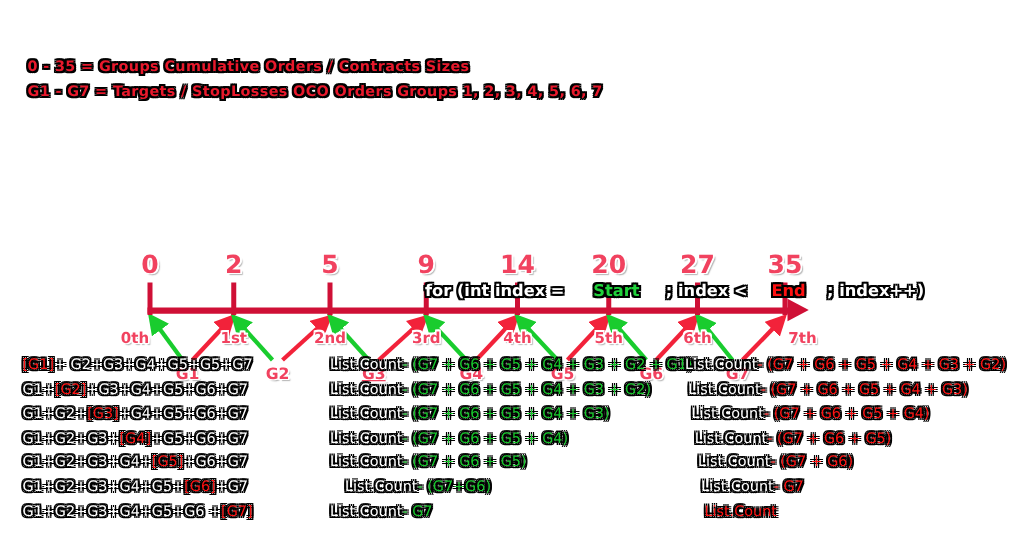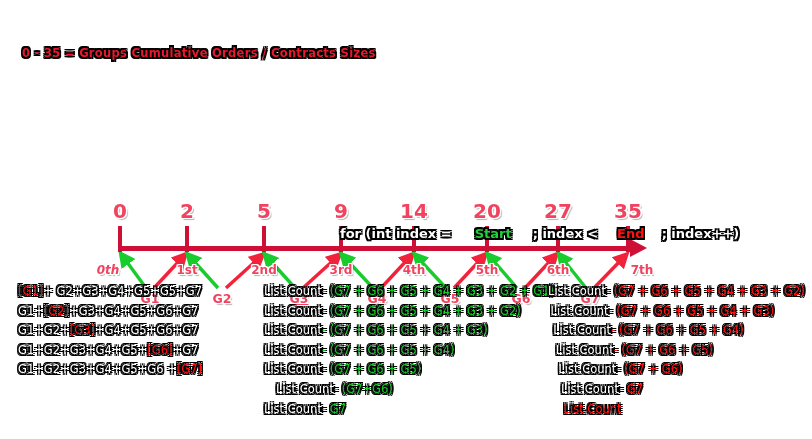--- a/index.html
+++ b/index.html
@@ -105,20 +105,21 @@
   .r{color:#ff1111;}
   .g{color:#16c62b;}
 
   .tok{display:inline-block;}
 </style>
 </head>
 <body>
 
 <div class="abs" id="legend">
   <div class="legend-line ol-blk">0 - 35   =   Groups Cumulative Orders / Contracts Sizes</div>
+  <div class="legend-line ol-blk">G1 - G7 =  Targets / StopLosses OCO Orders Groups   1, 2, 3, 4, 5, 6, 7</div>
 </div>
 
 <div class="abs" id="timeline">
   <div class="axis-line"></div>
   <div class="axis-head"></div>
   <svg class="arrows-svg" id="arrows">
       <defs>
         <marker id="mg" markerWidth="5" markerHeight="5" refX="2.2" refY="2.5" orient="auto">
           <path d="M0,0 L5,2.5 L0,5 z" fill="#19cc2e"></path>
         </marker>
@@ -137,21 +138,21 @@
       <line x1="446" y1="192" x2="418" y2="162" stroke="#19cc2e" stroke-width="3.4" marker-end="url(#mg)"></line>
       <line x1="454" y1="192" x2="482" y2="162" stroke="#f2223a" stroke-width="3.4" marker-end="url(#mr)"></line>
       <line x1="517" y1="192" x2="491" y2="162" stroke="#19cc2e" stroke-width="3.4" marker-end="url(#mg)"></line>
       <line x1="525" y1="192" x2="553" y2="162" stroke="#f2223a" stroke-width="3.4" marker-end="url(#mr)"></line>
       <line x1="586" y1="192" x2="562" y2="162" stroke="#19cc2e" stroke-width="3.4" marker-end="url(#mg)"></line>
       <line x1="594" y1="192" x2="623" y2="162" stroke="#f2223a" stroke-width="3.4" marker-end="url(#mr)"></line>
     </svg>
   <div id="ticks-host">
       <div class="tick" style="left: 118px;"></div>
       <div class="tick-num" style="left: 120px;">0</div>
-      <div class="ord" style="left: 108px; font-style: italic;">0th</div>
+      <div class="ord" style="left: 108px;">0th</div>
       <div class="tick" style="left: 185px;"></div>
       <div class="tick-num" style="left: 187px;">2</div>
       <div class="ord" style="left: 187px;">1st</div>
       <div class="tick" style="left: 262px;"></div>
       <div class="tick-num" style="left: 264px;">5</div>
       <div class="ord" style="left: 264px;">2nd</div>
       <div class="tick" style="left: 339px;"></div>
       <div class="tick-num" style="left: 341px;">9</div>
       <div class="ord" style="left: 341px;">3rd</div>
       <div class="tick" style="left: 412px;"></div>
@@ -186,20 +187,22 @@
   <span class="kw-end ol-blk">End</span>
   <span style="display:inline-block;width:8px"></span>
   <span class="kw ol-blk">; index++)</span>
 </div>
 
 <div class="abs" id="table">
   <div class="col c1" id="col1">
       <div class="row"><span class="tok w ol-blk"></span><span class="tok r ol-blk">[G1]</span><span class="tok w ol-blk">   + G2+G3+G4+G5+G5+G7</span></div>
       <div class="row"><span class="tok w ol-blk">G1+ </span><span class="tok r ol-blk">[G2]</span><span class="tok w ol-blk">  +G3+G4+G5+G6+G7</span></div>
       <div class="row"><span class="tok w ol-blk">G1+G2+ </span><span class="tok r ol-blk">[G3]</span><span class="tok w ol-blk">   +G4+G5+G6+G7</span></div>
+      <div class="row"><span class="tok w ol-blk">G1+G2+G3+ </span><span class="tok r ol-blk">[G4]</span><span class="tok w ol-blk">  +G5+G6+G7</span></div>
+      <div class="row"><span class="tok w ol-blk">G1+G2+G3+G4+ </span><span class="tok r ol-blk">[G5]</span><span class="tok w ol-blk">  +G6+G7</span></div>
       <div class="row"><span class="tok w ol-blk">G1+G2+G3+G4+G5+ </span><span class="tok r ol-blk">[G6]</span><span class="tok w ol-blk">  +G7</span></div>
       <div class="row"><span class="tok w ol-blk">G1+G2+G3+G4+G5+G6 + </span><span class="tok r ol-blk">[G7]</span><span class="tok w ol-blk"></span></div>
     </div>
   <div class="col c2" id="col2">
       <div class="row" style="padding-left: 0px;"><span class="tok w ol-blk">List.Count</span><span class="tok g ol-blk"> - (G7 + G6 + G5 + G4 + G3 + G2 + G1)</span></div>
       <div class="row" style="padding-left: 0px;"><span class="tok w ol-blk">List.Count</span><span class="tok g ol-blk"> - (G7 + G6 + G5 + G4 + G3 + G2)</span></div>
       <div class="row" style="padding-left: 0px;"><span class="tok w ol-blk">List.Count</span><span class="tok g ol-blk"> - (G7 + G6 + G5 + G4 + G3)</span></div>
       <div class="row" style="padding-left: 0px;"><span class="tok w ol-blk">List.Count</span><span class="tok g ol-blk"> - (G7 + G6 + G5 + G4)</span></div>
       <div class="row" style="padding-left: 0px;"><span class="tok w ol-blk">List.Count</span><span class="tok g ol-blk"> - (G7 + G6 + G5)</span></div>
       <div class="row" style="padding-left: 12px;"><span class="tok w ol-blk">List.Count</span><span class="tok g ol-blk"> - (G7+G6)</span></div>

